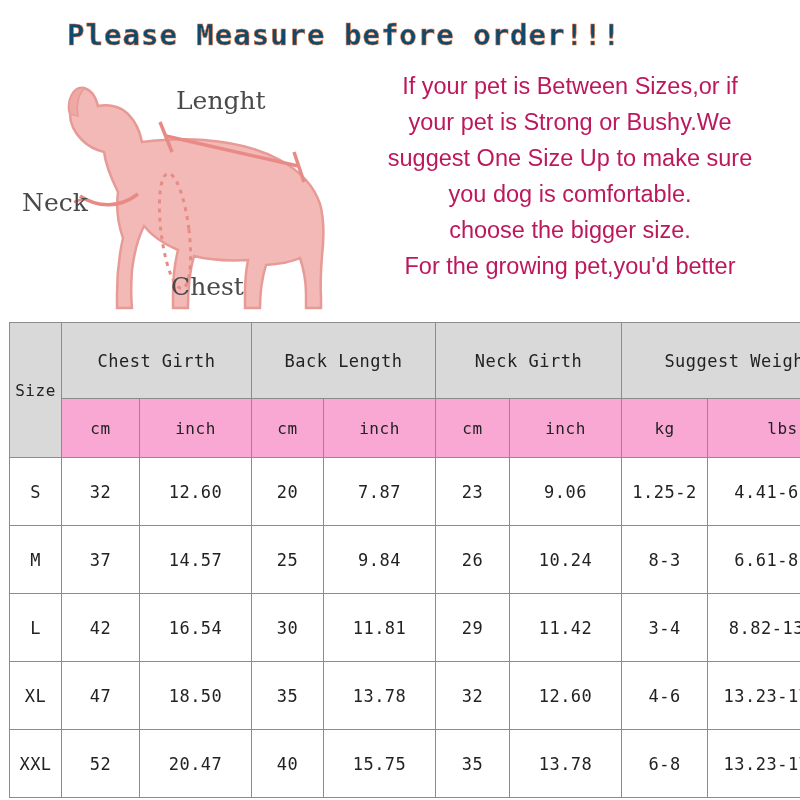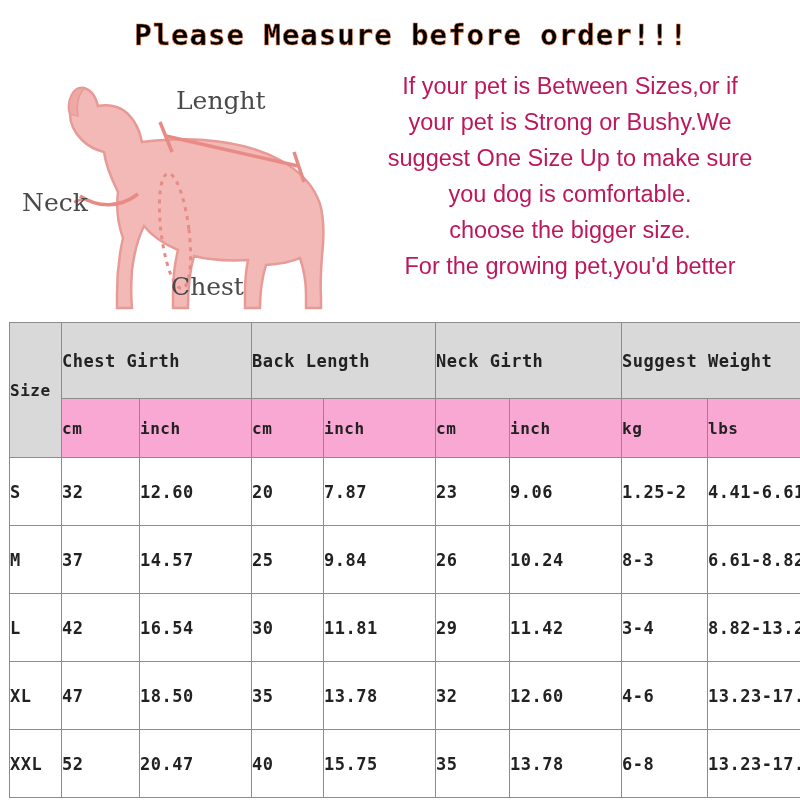--- a/index.html
+++ b/index.html
@@ -19,26 +19,26 @@
     height: 800px;
     background: #ffffff;
   }
 
   
   .headline {
     position: absolute;
     left: 0;
     top: 18px;
     width: 688px;
-    text-align: right;
+    text-align: center;
     font-family: "DejaVu Sans Mono", monospace;
     font-weight: bold;
     font-size: 29px;
     letter-spacing: 1px;
-    color: #000000;
+    color: #0c4a6e;
     -webkit-text-stroke: 0.6px #e8703c;
     white-space: nowrap;
   }
 
   
   .top-area {
     position: absolute;
     left: 0;
     top: 56px;
     width: 800px;
@@ -83,23 +83,23 @@
     left: 9px;
     top: 322px;
     width: 782px;
     border-collapse: collapse;
     table-layout: fixed;
     font-family: "DejaVu Sans Mono", monospace;
   }
   .size-table th,
   .size-table td {
     border: 1px solid #8c8c8c;
-    text-align: left;
+    text-align: center;
     color: #222222;
-    font-weight: bold;
+    font-weight: normal;
     padding: 0;
   }
   .hdr-grp {
     height: 75px;
     background: #d9d9d9;
     font-size: 17px;
     letter-spacing: 0.5px;
   }
   .hdr-unit {
     height: 58px;

